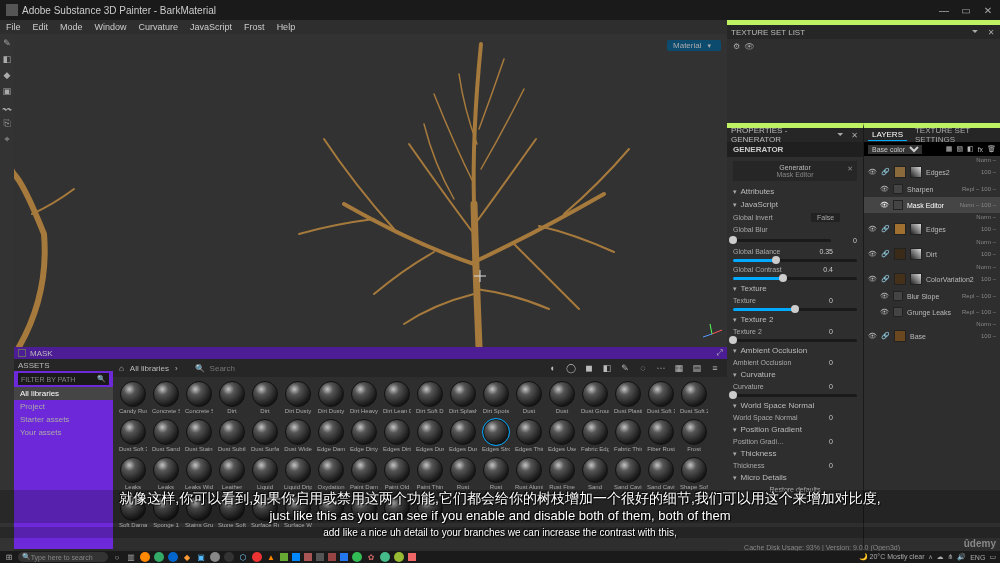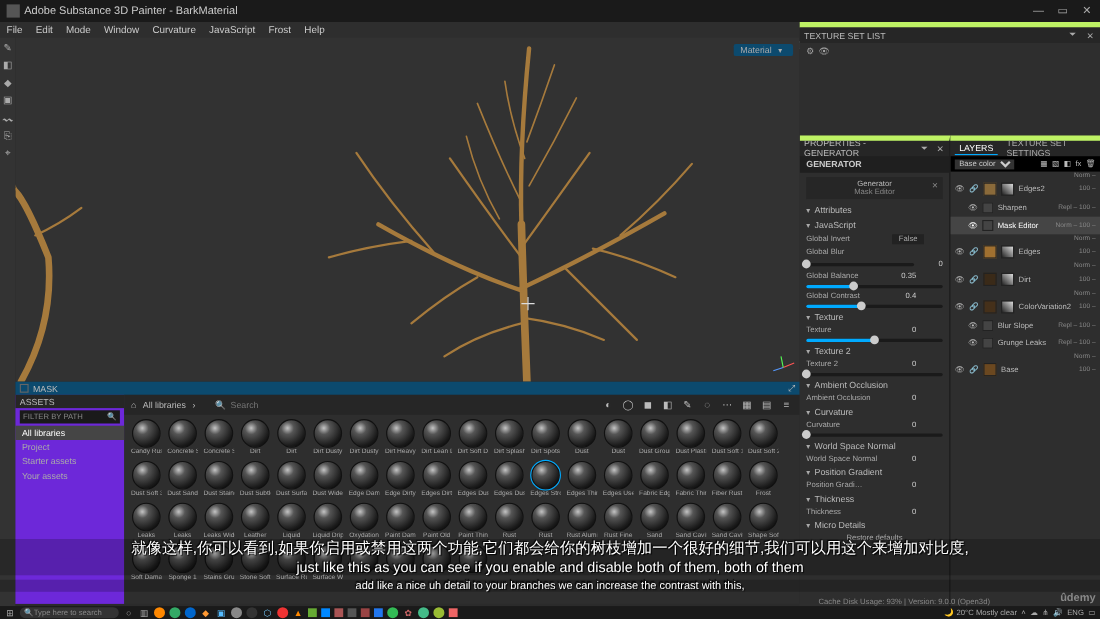--- a/index.html
+++ b/index.html
@@ -9,21 +9,21 @@
 .titlebar .spacer { flex:1; }
 .titlebar .winbtn { width:12px; height:12px; margin-left:10px; display:flex; align-items:center; justify-content:center; color:#aaa; font-size:10px; }
 .menubar { height:14px; background:#2e2e2e; display:flex; align-items:center; padding:0 6px; gap:12px; font-size:9px; color:#ccc; }
 .topstrip { position:absolute; top:34px; right:272px; height:12px; display:flex; align-items:center; gap:10px; }
 .topstrip .ti { width:12px; height:12px; display:flex; align-items:center; justify-content:center; color:#ccc; }
 .toolbar-left { position:absolute; left:0; top:34px; width:14px; bottom:12px; background:#333; display:flex; flex-direction:column; align-items:center; padding-top:4px; gap:6px; }
 .toolbar-left .tl { width:10px; height:10px; color:#aaa; font-size:9px; text-align:center; }
 .viewport { position:absolute; left:14px; top:34px; width:713px; height:313px; background:#323232; overflow:hidden; }
 .matdrop { position:absolute; right:6px; top:6px; background:#0c4a6e; padding:1px 10px 1px 6px; font-size:8px; color:#aaa; border-radius:2px; display:flex; align-items:center; gap:6px; }
 .matdrop::after { content:"▾"; font-size:7px; }
-.maskbar { position:absolute; left:14px; top:347px; width:713px; height:12px; background:#0c4a6e; display:flex; align-items:center; padding:0 4px; gap:4px; font-size:8px; color:#bbb; }
+.maskbar { position:absolute; left:14px; top:347px; width:713px; height:12px; background:#4c1d95; display:flex; align-items:center; padding:0 4px; gap:4px; font-size:8px; color:#bbb; }
 .maskbar .sq { width:8px; height:8px; border:1px solid #666; }
 .maskbar .spacer { flex:1; }
 .assets { position:absolute; left:14px; top:359px; width:99px; height:190px; background:#6d28d9; }
 .assets .hdr { height:12px; padding:0 4px; font-size:8px; color:#bbb; display:flex; align-items:center; background:#262626;}
 .assets .filter { height:12px; background:#1a1a1a; margin:2px 4px; font-size:7px; color:#888; display:flex; align-items:center; padding:0 3px; justify-content:space-between; }
 .assets .cat { padding:2px 6px; font-size:8px; color:#aaa; }
 .assets .cat.sel { background:#454545; color:#fff; }
 .browser { position:absolute; left:113px; top:359px; width:614px; height:190px; background:#2e2e2e; }
 .browser .bhdr { height:18px; display:flex; align-items:center; padding:0 6px; gap:6px; font-size:8px; background:#262626;}
 .browser .bhdr .search { flex:0 0 auto; margin-left:12px; color:#777; display:flex; align-items:center; gap:4px;}

